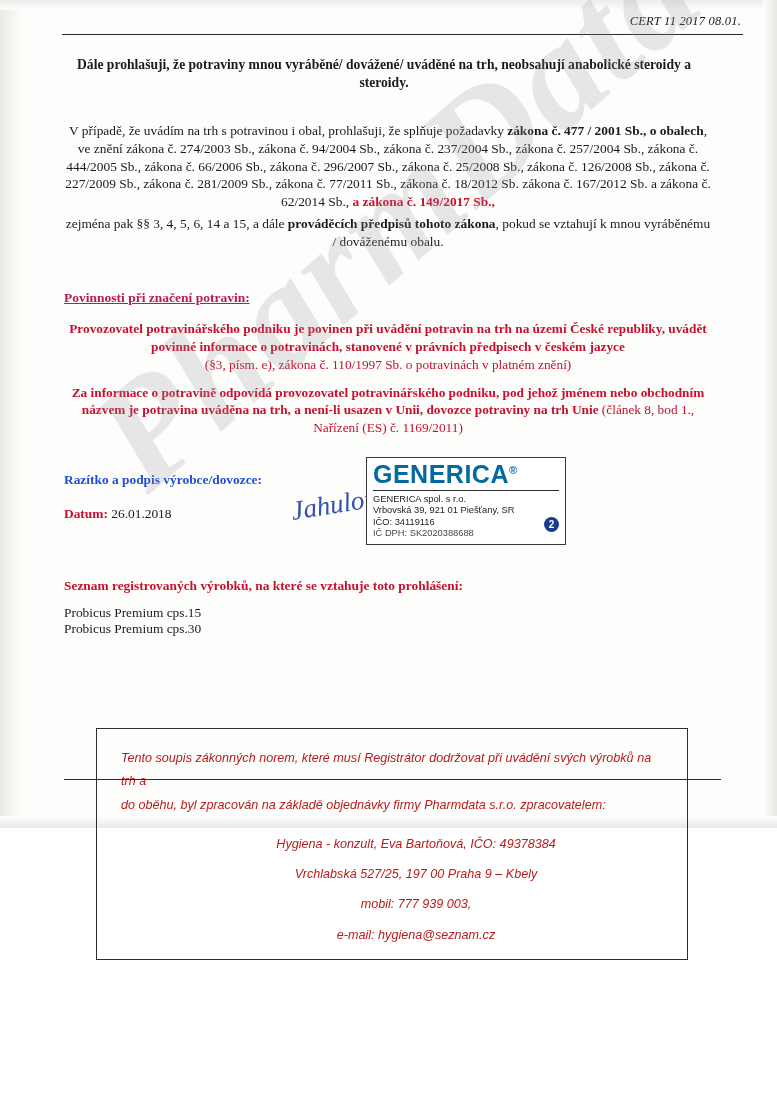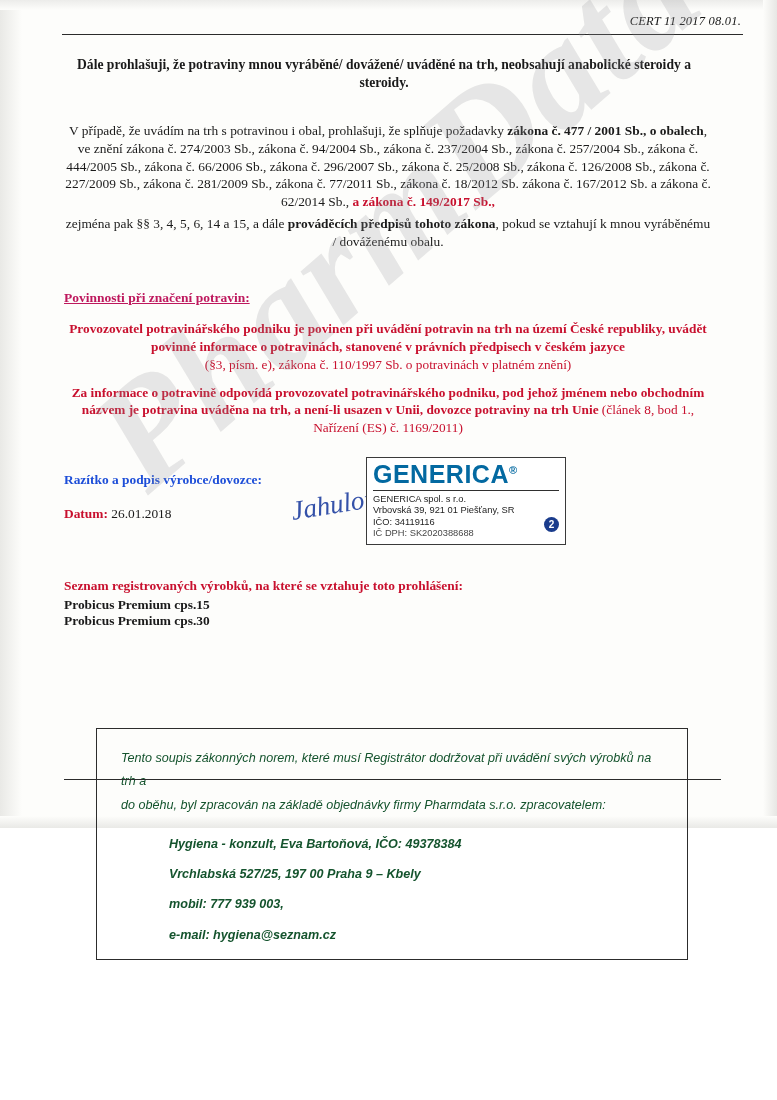--- a/index.html
+++ b/index.html
@@ -214,52 +214,52 @@
     white-space: nowrap;
   }
 
   .seznam-head {
     color: #c8102e;
     font-weight: bold;
     font-size: 13.4px;
     margin-top: -14px;
   }
   .seznam-list {
-    margin-top: 2px;
+    margin-top: 10px;
     font-size: 13.4px;
     line-height: 1.25;
-    font-weight: bold;
   }
 
   .note-box {
     position: absolute;
     left: 96px;
     top: 728px;
     width: 592px;
     height: 232px;
     border: 1px solid #2c2c2c;
     box-sizing: border-box;
     background: transparent;
   }
   .note-inner {
     padding: 18px 24px 0 24px;
-    color: #14532d;
+    color: #b91c1c;
     font-family: "Liberation Sans", sans-serif;
     font-style: italic;
     font-size: 12.6px;
     line-height: 1.85;
   }
   .note-lines {
     font-weight: normal;
   }
   .note-contact {
     margin-top: 12px;
-    font-weight: bold;
+    font-weight: normal;
     padding-left: 48px;
     line-height: 2.4;
+    text-align: center;
   }
   .note-contact div { white-space: nowrap; }
 
   .footer-rule {
     position: absolute;
     left: 64px;
     right: 56px;
     bottom: 48px;
     border-top: 1px solid #2b2b2b;
   }

